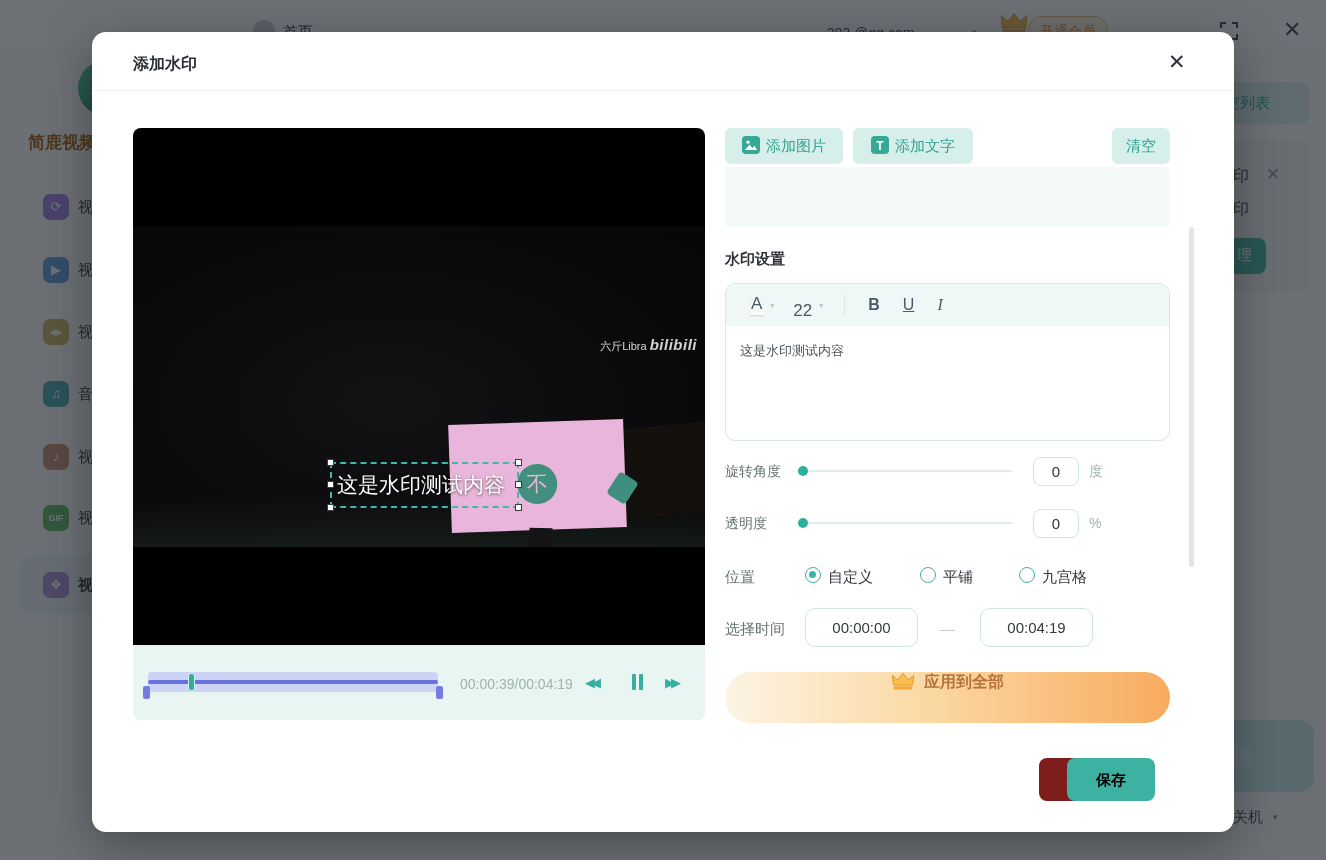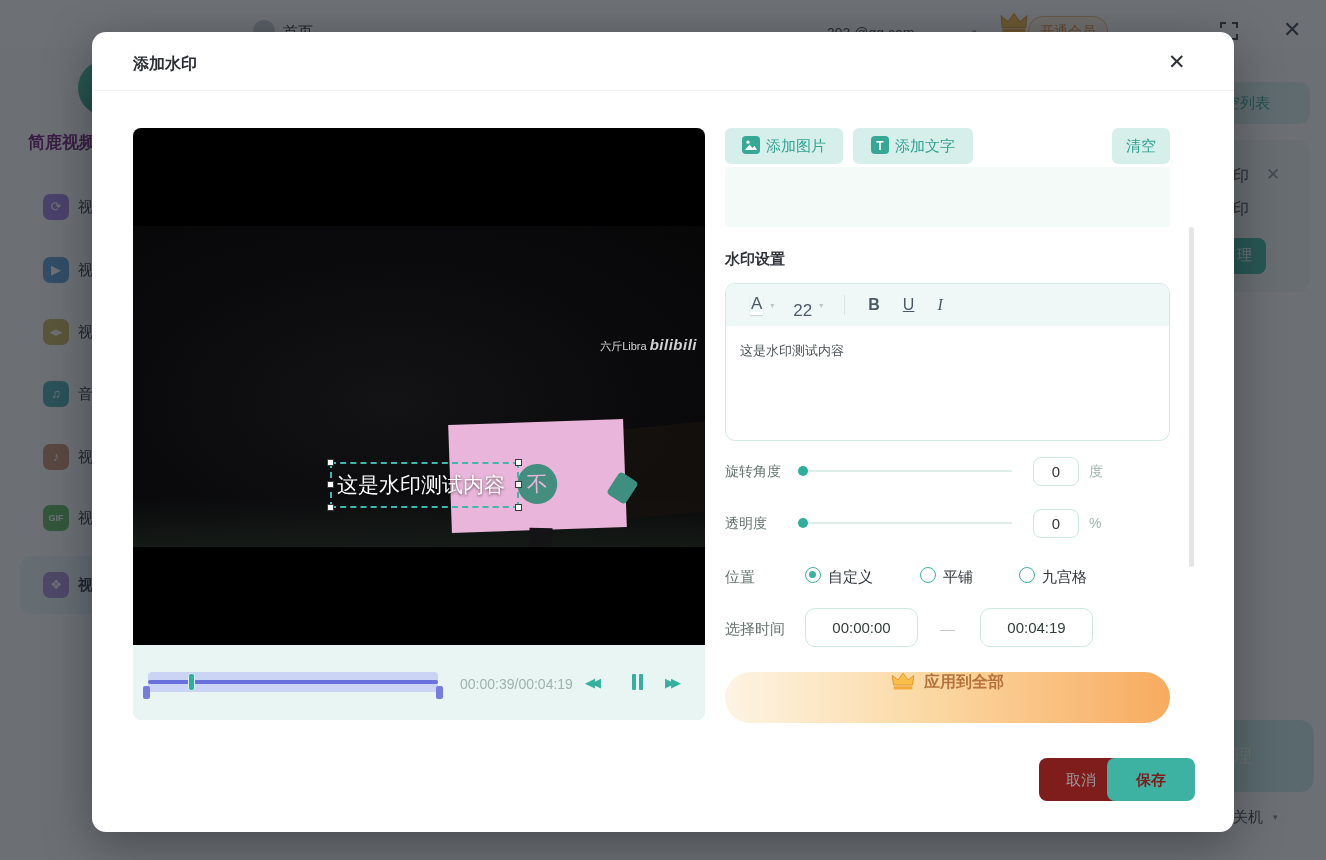--- a/index.html
+++ b/index.html
@@ -13,21 +13,21 @@
   .tb-home { position:absolute; left:283px; top:23px; font-size:15px; color:#2e3338; }
   .tb-account { position:absolute; left:827px; top:25px; font-size:14px; color:#3a3f44; }
   .tb-caret { position:absolute; left:972px; top:27px; font-size:9px; color:#8a9094; }
   .tb-crown { position:absolute; left:1000px; top:12px; }
   .tb-vip { position:absolute; left:1028px; top:16px; width:80px; height:30px; border:1px solid #f2b877; background:#fef3e2; border-radius:15px; color:#e08b3b; font-size:14px; text-align:center; line-height:28px; }
   .tb-fs { position:absolute; left:1219px; top:21px; }
   .tb-close { position:absolute; left:1283px; top:17px; font-size:22px; color:#3b4046; }
 
   .sidebar { position:absolute; left:0; top:48px; width:132px; bottom:0; background:#fcfdfd; }
   .sb-logo { position:absolute; left:78px; top:12px; width:56px; height:56px; border-radius:50%; background:linear-gradient(135deg,#4ec9a6,#27806f); }
-  .sb-name { position:absolute; left:28px; top:83px; font-size:17px; font-weight:bold; color:#701a75; white-space:nowrap; }
+  .sb-name { position:absolute; left:28px; top:83px; font-size:17px; font-weight:bold; color:#a16207; white-space:nowrap; }
   .side-item { position:absolute; left:20px; width:110px; height:56px; }
   .si-ico { position:absolute; left:23px; top:2px; width:26px; height:26px; border-radius:7px; color:#fff; font-size:13px; text-align:center; line-height:26px; }
   .si-label { position:absolute; left:58px; top:6px; font-size:15px; color:#2f3439; }
   .s1{top:144px}.s2{top:207px}.s3{top:269px}.s4{top:331px}.s5{top:394px}.s6{top:455px}
   .s7{top:508px; background:#e9f3f6; border-radius:10px; height:58px;}
   .s7 .si-ico{top:16px}.s7 .si-label{top:20px; font-weight:bold;}
   .c1{background:#9d7ce0}.c2{background:#5b9bd5}.c3{background:#c9b45a}.c4{background:#4aa8b0}.c5{background:#cb8a70}.c6{background:#5cb85c; font-size:9px; font-weight:bold;}.c7{background:#a98fd8}
 
   .bgr-clear { position:absolute; left:1210px; top:82px; width:100px; height:42px; background:#d9efec; border-radius:10px; color:#37a08f; font-size:15px; text-align:left; line-height:42px; }
   .bgr-card { position:absolute; left:1206px; top:140px; width:104px; height:152px; background:#f1f3f4; border-radius:12px; }
@@ -108,21 +108,21 @@
   .radio-label { position:absolute; font-size:15px; color:#33383d; cursor:pointer; }
 
   .time-box { position:absolute; top:576px; width:113px; height:39px; border:1px solid #cde7e1; border-radius:10px; font-size:15px; color:#333d3b; text-align:center; line-height:37px; }
   .time-sep { position:absolute; left:848px; top:588px; font-size:15px; color:#c9c9c9; }
 
   .apply-btn { position:absolute; left:633px; top:640px; width:445px; height:51px; border-radius:26px; background:linear-gradient(90deg,#fdf4e4 0%,#fbd9a4 45%,#f7ab5f 100%); display:flex; align-items:flex-start; justify-content:center; gap:9px; cursor:pointer; }
   .apply-label { font-size:16px; font-weight:600; color:#b5723c; }
   .m-scrollbar { position:absolute; left:1097px; top:195px; width:5px; height:340px; background:#e4e5e5; border-radius:3px; cursor:pointer; }
 
   .btn-cancel { position:absolute; left:920px; top:726px; width:84px; height:43px; background:#7f1d1d; border-radius:8px; color:#9b9b9b; font-size:15px; text-align:center; line-height:43px; cursor:pointer;margin-left:27px; }
-  .btn-save { position:absolute; left:1015px; top:726px; width:88px; height:43px; background:#3db2a2; border-radius:8px; color:#7f1d1d; font-size:15px; font-weight:600; text-align:center; line-height:43px; cursor:pointer; }
+  .btn-save { position:absolute; left:975px; top:726px; width:88px; height:43px; background:#3db2a2; border-radius:8px; color:#000000; font-size:15px; font-weight:600; text-align:center; line-height:43px; cursor:pointer; }
 </style>
 </head>
 <body>
 
 <div class="stage">
 
   <div class="bg-app">
     <div class="topbar">
       <div class="tb-avatar"></div>
       <div class="tb-home">首页</div>

